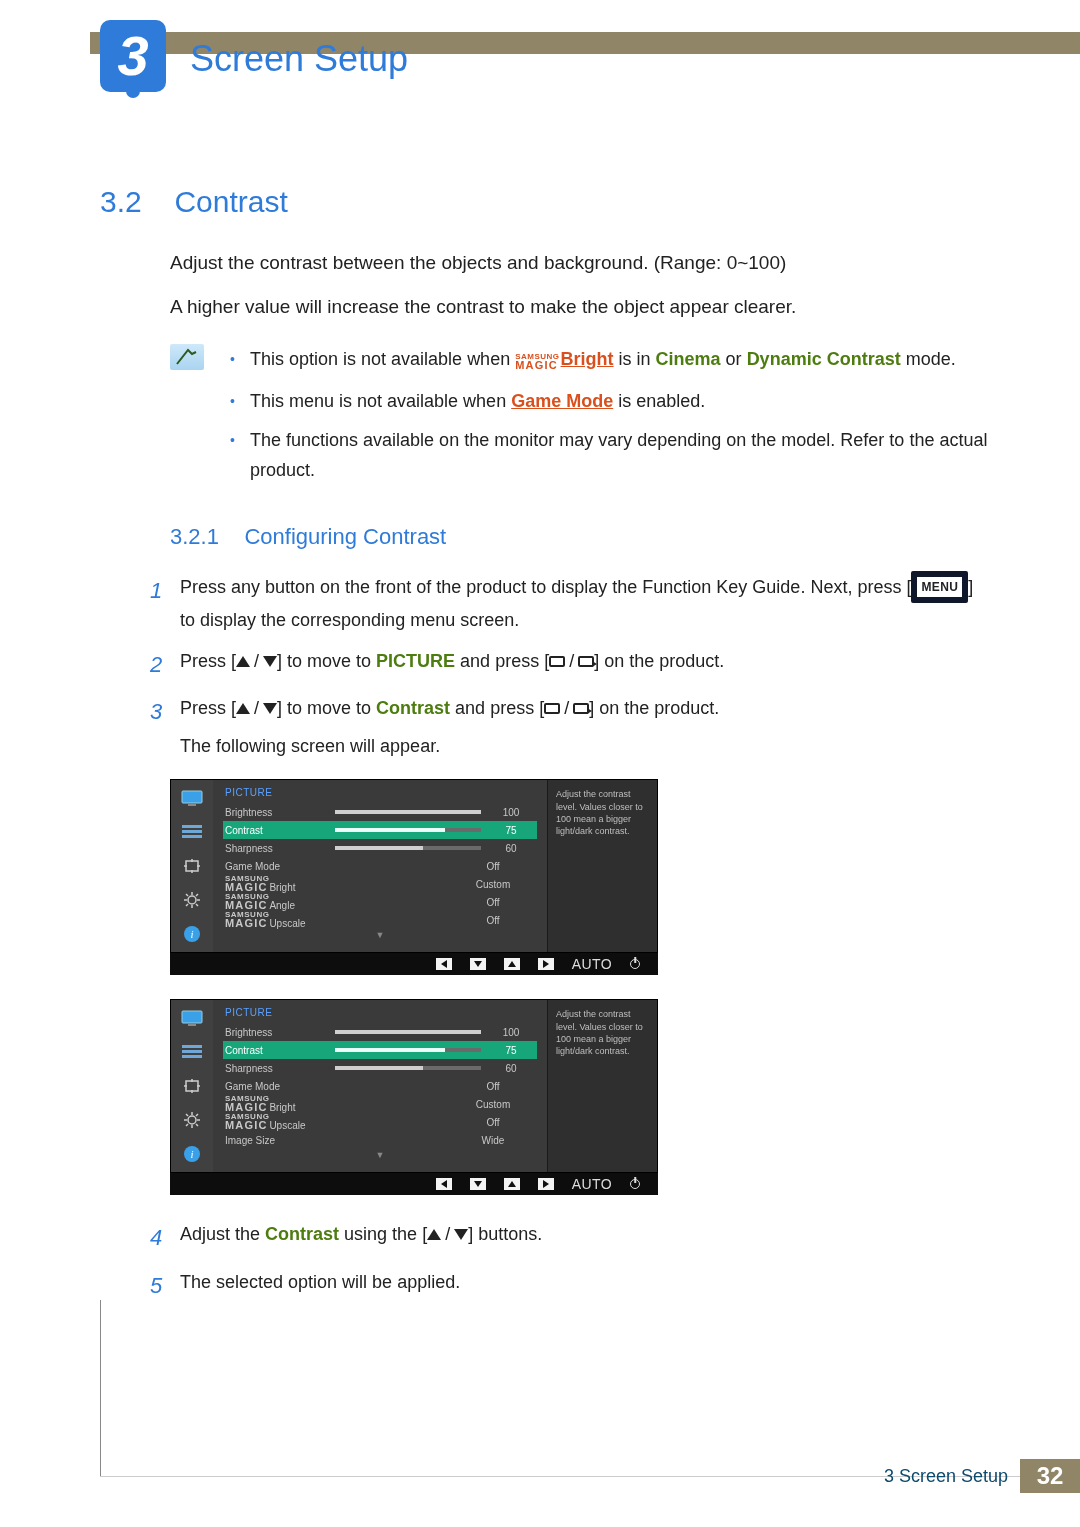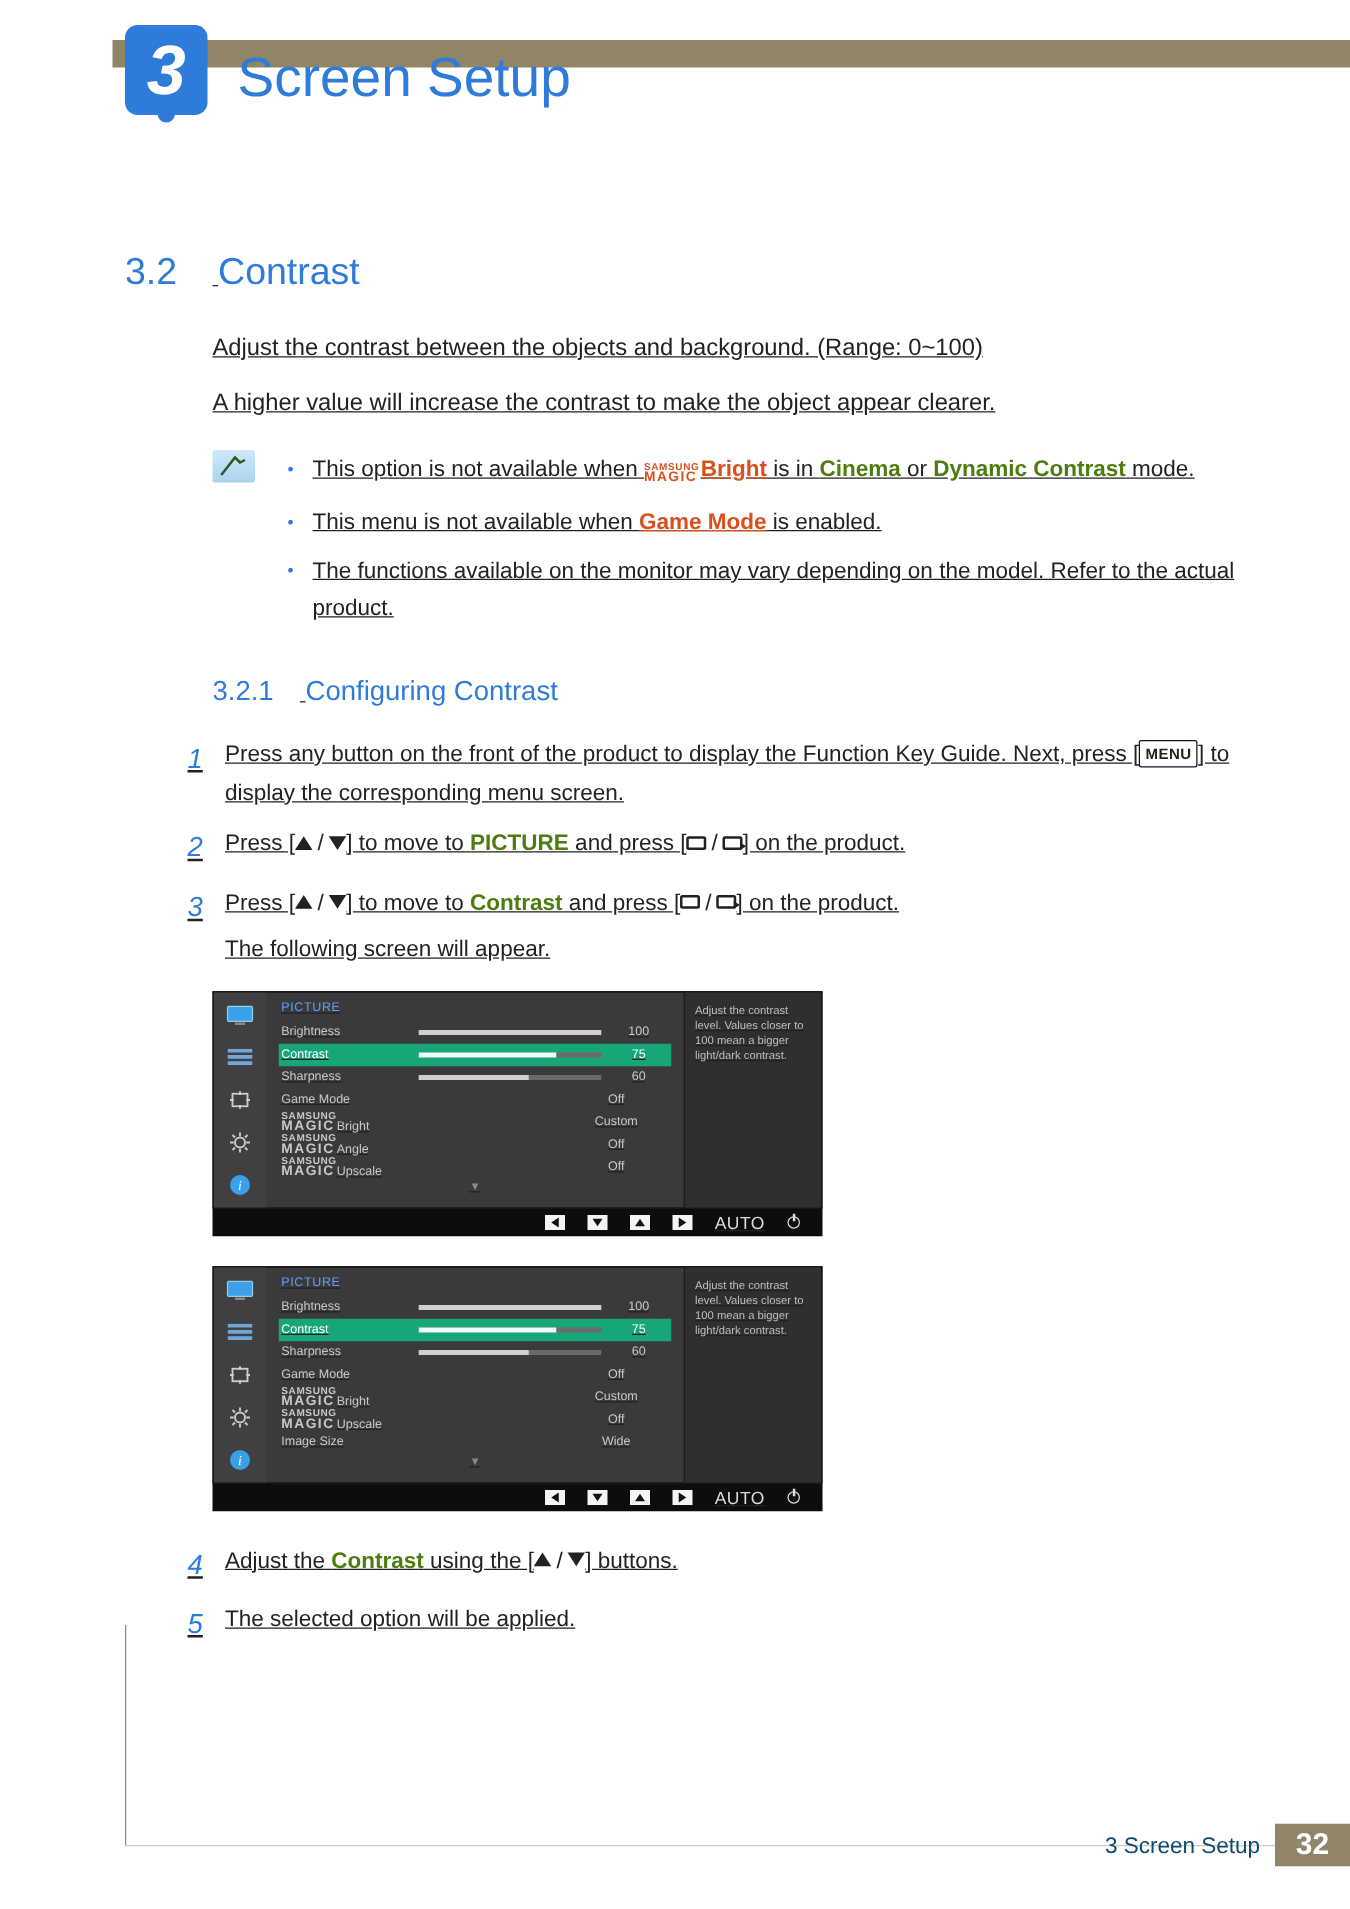--- a/index.html
+++ b/index.html
@@ -15,22 +15,22 @@
   .ch-badge {
     position: absolute; top: 20px; left: 100px; width: 66px; height: 72px;
     background: #2f7bd9; border-radius: 10px;
     display: flex; align-items: center; justify-content: center;
   }
   .ch-badge .inner-dot {
     position:absolute; bottom: -6px; left: 50%; transform: translateX(-50%);
     width: 14px; height: 14px; background:#2f7bd9; border-radius:50%;
   }
   .ch-badge span { color: #fff; font-size: 56px; font-weight: 700; font-style: italic; line-height:1; }
-  .ch-title { position: absolute; top: 38px; left: 190px; color:#2f7bd9; font-size: 44px; }
-  .content { position: absolute; top: 201px; left: 100px; right: 90px; text-decoration: underline; }
+  .ch-title { position: absolute; top: 38px; left: 190px; color:#2f7bd9; font-size: 36px; }
+  .content { position: absolute; top: 185px; left: 100px; right: 90px; }
   .sec .nums { color:#2f7bd9; font-size: 30px; display:inline-block; width:70px; vertical-align:top; }
   .sec .title { color:#2f7bd9; font-size: 30px; display:inline-block; }
   .sec-sub .nums { color:#2f7bd9; font-size: 22px; display:inline-block; width:70px; }
   .sec-sub .title { color:#2f7bd9; font-size: 22px; display:inline-block; }
   .body-text { font-size: 19px; line-height: 1.7; margin-left: 70px; margin-top: 28px; }
   .body-text p { margin-bottom: 12px; }
   .note-row { display:flex; margin-top:20px; margin-left:70px; }
   .note-icon {
     flex:0 0 34px; height:26px; background:linear-gradient(#cfe8fa,#a9d4f0);
     margin-right: 24px; position:relative; border-radius:2px;
@@ -41,21 +41,21 @@
   .note-list li::before { content:"•"; color:#2f7bd9; position:absolute; left:2px; font-size:14px; top:4px; }
   .hl-red { color:#4d7c0f; font-weight:700; }
   .hl-red-u { color:#d9501e; font-weight:700; text-decoration: underline; }
   .magic-prefix { position:relative; display:inline-block; line-height:1; vertical-align:baseline; }
   .magic-prefix .sup { font-size:8px; font-weight:700; letter-spacing:0.5px; display:block; }
   .magic-prefix .mag { font-size:11px; font-weight:700; letter-spacing:1.2px; display:block; margin-top:-1px;}
   .steps { margin-top: 22px; margin-left: 50px; font-size:18px; line-height:1.7; }
   .step { display:flex; margin-bottom: 10px; }
   .step .n { flex:0 0 30px; color:#2f7bd9; font-style: italic; font-size:22px; font-weight:400; }
   .step .t { flex:1; }
-  .menu-chip { display:inline-block; padding:0 4px; font-size:12px; font-weight:700; border:1px solid #0f172a; border-radius:2px; position:relative; top:-2px; letter-spacing:0.4px; }
+  .menu-chip { display:inline-block; padding:0 4px; font-size:12px; font-weight:700; border:6px solid #0f172a; border-radius:2px; position:relative; top:-2px; letter-spacing:0.4px; }
   .sym { display:inline-flex; align-items:center; gap:4px; vertical-align:middle; position:relative; top:-1px; }
   .tri-up { width:0;height:0;border-left:7px solid transparent;border-right:7px solid transparent;border-bottom:11px solid #222; display:inline-block;}
   .tri-dn { width:0;height:0;border-left:7px solid transparent;border-right:7px solid transparent;border-top:11px solid #222; display:inline-block;}
   .rect-o { width:16px; height:11px; border:2px solid #222; border-radius:2px; display:inline-block; }
   .rect-o2 { width:16px; height:11px; border:2px solid #222; border-radius:2px; display:inline-block; position:relative;}
   .rect-o2::after { content:""; position:absolute; right:-5px; top:3px; width:0;height:0;border-top:3px solid transparent;border-bottom:3px solid transparent;border-left:5px solid #222;}
 
   .osd-block { margin: 18px 0 24px 70px; }
   .osd {
     width: 488px; position:relative;

